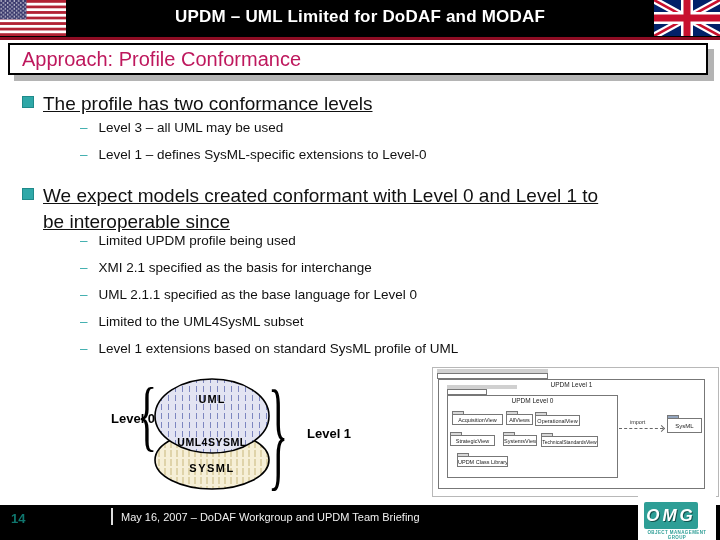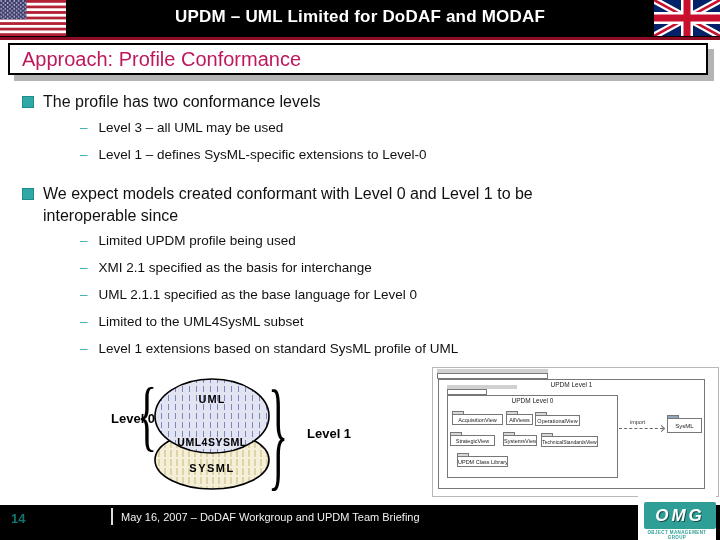--- a/index.html
+++ b/index.html
@@ -11,21 +11,21 @@
     text-align:center;color:#fff;font-size:17px;font-weight:bold;letter-spacing:.2px;}
   .flag{position:absolute;top:0;width:66px;height:36px;}
   .flag.us{left:0;}
   .flag.uk{left:654px;}
   .red-rule{position:absolute;left:0;top:37px;width:720px;height:3px;background:#8E0C23;}
   
   .title-box{position:absolute;left:8px;top:43px;width:700px;height:32px;background:#fff;
     border:2px solid #000;box-shadow:6px 6px 0 #b4b4b4;box-sizing:border-box;}
   .title-box span{display:block;padding:3px 0 0 12px;font-size:20px;color:#be185d;}
   
-  .row-l1{position:absolute;left:22px;display:flex;gap:9px;font-size:16px;line-height:1.35;}
+  .row-l1{position:absolute;left:22px;display:flex;gap:9px;font-size:19px;line-height:1.35;text-decoration:underline;}
   .sq{width:10px;height:10px;background:#2FA8A8;border:1px solid #1f8a8a;margin-top:5px;flex:none;}
   .row-l2{position:absolute;left:80px;display:flex;gap:11px;font-size:13.5px;}
   .dash{color:#2FA8A8;flex:none;}
   
   .venn-label{position:absolute;font-size:13px;font-weight:bold;color:#000;}
   
   .pd{position:absolute;left:432px;top:367px;width:287px;height:130px;background:#fff;
       border:1px solid #b8b8b8;box-sizing:border-box;font-family:"Liberation Sans",sans-serif;}
   .pd .bar{position:absolute;background:#d0d0d0;}
   .pd .tabrect{position:absolute;border:1px solid #777;background:#fff;box-sizing:border-box;}
@@ -37,21 +37,21 @@
          background:#fff;white-space:nowrap;overflow:hidden;color:#222;box-sizing:border-box;}
   .imp-line{position:absolute;border-top:1px dashed #666;}
   .imp-label{position:absolute;font-size:5.5px;color:#333;}
   .ah{position:absolute;width:4px;height:4px;border-top:1px solid #666;border-right:1px solid #666;transform:rotate(45deg);}
   
   .footer{position:absolute;left:0;top:505px;width:720px;height:35px;background:#000;}
   .page-num{position:absolute;left:11px;top:511px;font-size:13px;font-weight:bold;color:#0f766e;}
   .fdiv{position:absolute;left:111px;top:508px;width:2px;height:17px;background:#ddd;}
   .fcaption{position:absolute;left:121px;top:511px;font-size:11px;color:#f0f0f0;text-align:center;}
   .omg-box{position:absolute;left:638px;top:494px;width:78px;height:46px;background:#fff;}
-  .omg-logo{position:absolute;left:6px;top:8px;width:72px;height:27px;background:#2E9E96;
+  .omg-logo{position:absolute;left:6px;top:8px;width:54px;height:27px;background:#2E9E96;
     border-radius:2px;display:flex;align-items:center;justify-content:center;
     color:#fff;font-weight:bold;font-size:17px;letter-spacing:3px;font-style:italic;
     text-shadow:1px 1px 0 #14524d;}
   .omg-sub{position:absolute;left:0;top:36px;width:78px;text-align:center;font-size:4.5px;
     font-weight:bold;letter-spacing:.4px;color:#2E9E96;}
 </style>
 </head>
 <body>
 
 <div class="slide">

